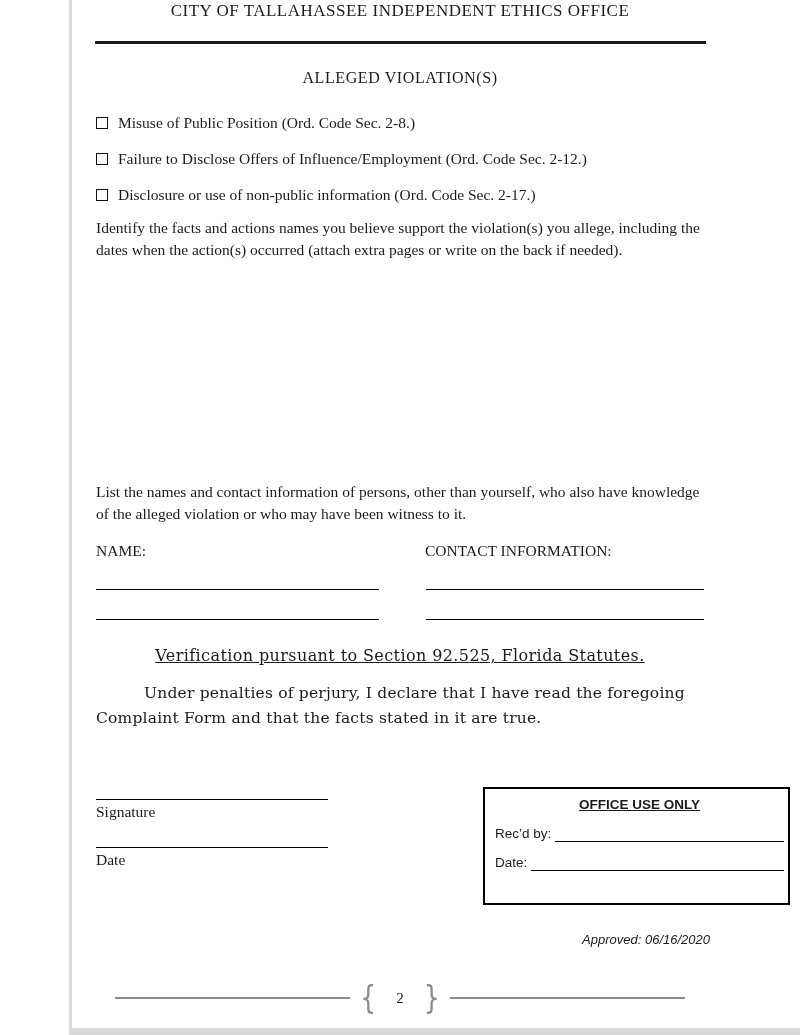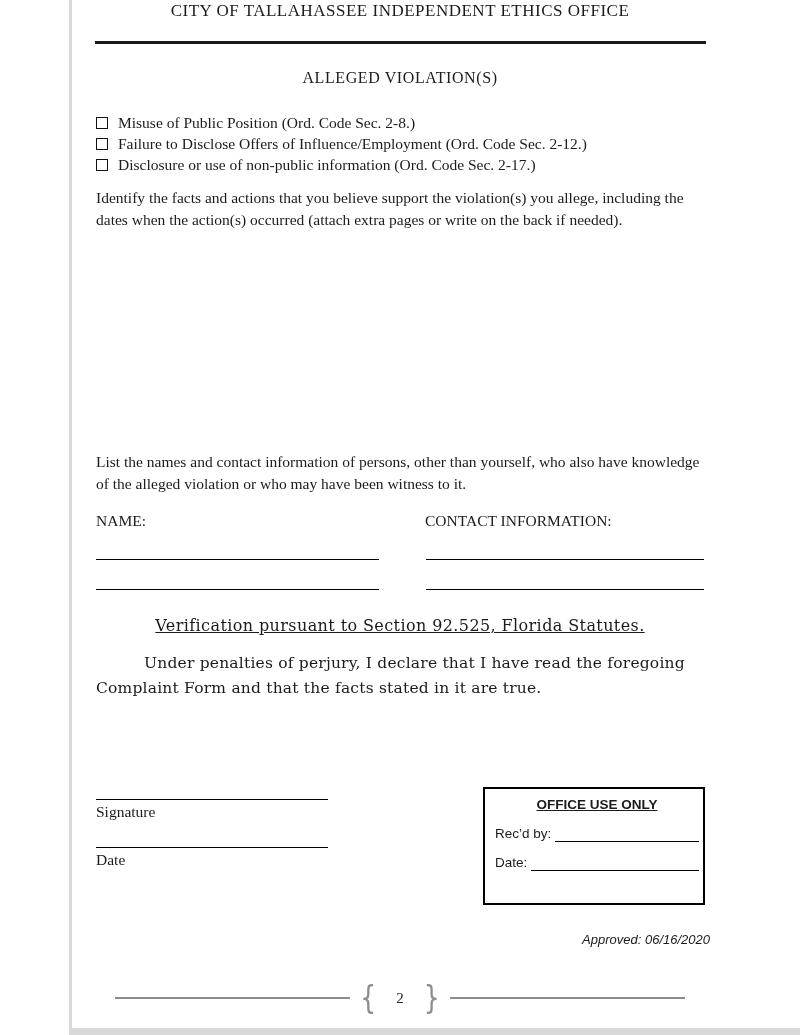--- a/index.html
+++ b/index.html
@@ -44,21 +44,21 @@
     font-weight: normal;
   }
 
   .violations { margin: 24px 96px 0 96px; }
   .violation {
     display: flex;
     align-items: center;
     line-height: 21px;
     font-size: 15.5px;
   }
-  .violation + .violation { margin-top: 0; }
+  .violation + .violation { margin-top: 15px; }
   .checkbox {
     display: inline-block;
     width: 12px; height: 12px;
     border: 1.5px solid #111;
     margin-right: 10px;
     flex: 0 0 auto;
     background: #fff;
   }
 
   .body-par {
@@ -110,21 +110,21 @@
   .sig-field .sig-label {
     margin-top: 2px;
     font-size: 15.5px;
     line-height: 19px;
   }
   .sig-field { margin-bottom: 26px; }
 
   .office-box {
     position: absolute;
     left: 483px; top: 787px;
-    width: 222px; height: 118px;
+    width: 307px; height: 118px;
     border: 2px solid #000;
     font-family: "Liberation Sans", sans-serif;
     font-size: 13.5px;
     padding: 7px 4px 0 10px;
   }
   .office-title {
     text-align: center;
     font-weight: bold;
     text-decoration: underline;
     font-size: 13.5px;
@@ -188,21 +188,21 @@
     <div class="violation">
       <span class="checkbox"></span>
       <span>Failure to Disclose Offers of Influence/Employment (Ord. Code Sec. 2-12.)</span>
     </div>
     <div class="violation">
       <span class="checkbox"></span>
       <span>Disclosure or use of non-public information (Ord. Code Sec. 2-17.)</span>
     </div>
   </div>
 
-  <p class="body-par">Identify the facts and actions that you believe support the violation(s) you allege, including the dates when the action(s) occurred (attach extra pages or write on the back if needed).</p>
+  <p class="body-par">Identify the facts and actions names you believe support the violation(s) you allege, including the dates when the action(s) occurred (attach extra pages or write on the back if needed).</p>
 
   <div class="response-space"></div>
 
   <p class="body-par">List the names and contact information of persons, other than yourself, who also have knowledge of the alleged violation or who may have been witness to it.</p>
 
   <div class="cols">
     <div class="col-left">NAME:</div>
     <div class="col-right">CONTACT INFORMATION:</div>
   </div>
 

